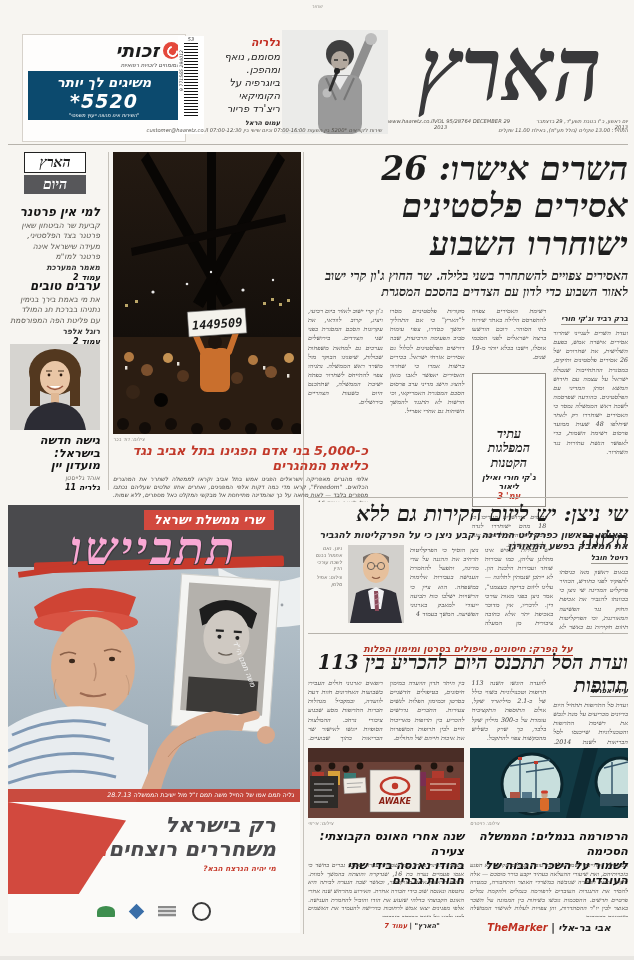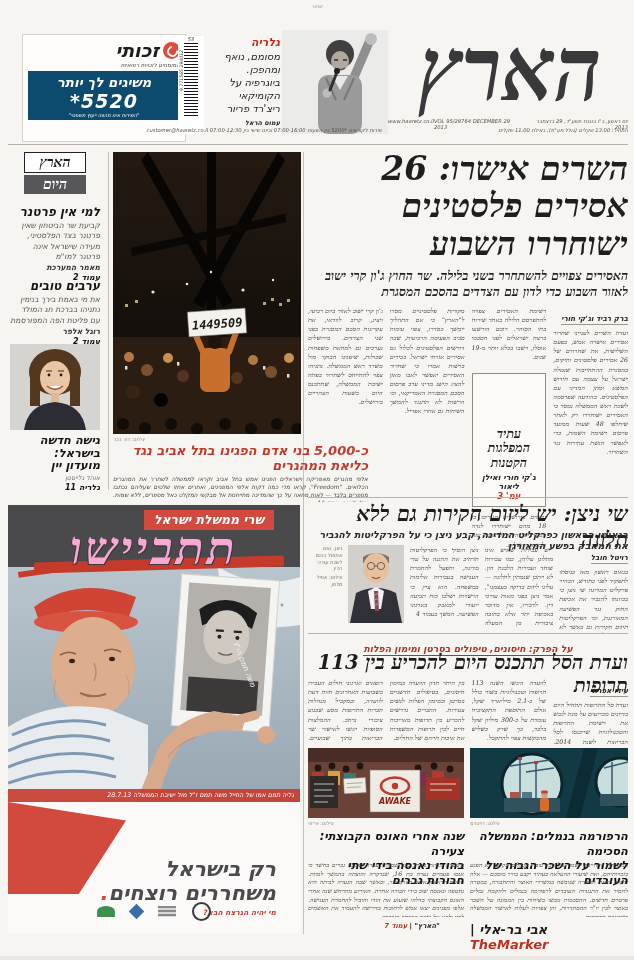--- a/index.html
+++ b/index.html
@@ -406,21 +406,21 @@
   <div class="abs storybody" style="left:308px;top:861px;width:156px;height:56px;">משטרת מדינת מערב בנגל שבהודו עצרה שמונה גברים בחשד כי אנסו פעמיים נערה בת 16, שנדקרה והוצתה בהמשך למוות. האונס הראשון אירע באוקטובר, וכאשר שבה הנערה לביתה היא נחטפה ונאנסה שוב בידי חבורה אחרת. האירוע מתרחש שנה אחרי האונס הקבוצתי בדלהי שזעזע את הודו והוביל להחמרת הענישה. אלפי מפגינים יצאו אמש לרחובות בדרישה להעמיד את האשמים לדין ולהגן על נשים במרחב הציבורי.</div>
   <div class="abs" style="left:360px;top:922px;width:104px;text-align:center;font-size:6.8px;font-weight:bold;">
     <span>"הארץ" | </span><span class="red">עמוד 7</span>
   </div>
 
   <div class="abs storyhead" style="left:470px;top:829px;width:158px;">
     <div>הרפורמה בנמלים: הממשלה הסכימה</div>
     <div>לשמור על השכר הגבוה של העובדים</div>
   </div>
   <div class="abs storybody" style="left:470px;top:861px;width:158px;height:56px;">הממשלה התחייבה לשמור על שכר עובדי הנמלים הקיים, לא תפגע בזכויותיהם, ואת שיעורי ההעלאה בעתיד יקבע בורר מוסכם — אלה עיקרי הצעת הפשרה שגובשה במשרדי האוצר והתחבורה, במטרה להסיר את התנגדות העובדים לרפורמה בנמלים ולהקמת נמלים פרטיים חדשים. ההסכמות גובשו בשיחות בין הממונה על השכר באוצר לבין יו"ר ההסתדרות, והן צפויות לעלות לאישור הממשלה בשבועות הקרובים.</div>
-  <div class="abs" style="left:470px;top:922px;width:158px;text-align:left;font-size:13px;font-weight:bold;">
+  <div class="abs" style="left:470px;top:922px;width:158px;text-align:center;font-size:10px;font-weight:bold;">
     <span>אבי בר-אלי | </span><span class="red" style="font-weight:bold;">TheMarker</span>
   </div>
 
   <div class="abs" style="left:8px;top:505px;width:292px;height:428px;background:#fbfaf8;">
     <div style="position:absolute;left:0;right:0;top:0;height:62px;background:#4a4a4d;">
       <div class="clabel">שרי ממשלת ישראל</div>
       <div class="brush"></div>
       <div class="brush2"></div>
       <div class="bigword">תתביישו</div>
     </div>
@@ -469,21 +469,21 @@
         <rect x="228" y="146" width="24" height="9" rx="4.5" fill="#d9a98c"></rect>
       </g>
       <circle cx="258" cy="168" r="9" fill="#d9a98c"></circle>
       <path d="M160,190 q10,-14 28,-20" stroke="#c08c6c" stroke-width="1" fill="none"></path>
     </svg>
 
     <div class="cstrip">גליה תמם אמו של החייל משה תמם ז"ל מול ישיבת הממשלה 28.7.13</div>
 
     <div style="position:absolute;left:0;right:0;top:297px;height:92px;">
       <div class="redwedge"></div>
-      <div style="position:absolute;right:24px;top:12px;text-align:right;margin-top:44px;">
+      <div style="position:absolute;right:24px;top:12px;text-align:right;">
         <div class="slogan1">רק בישראל</div>
         <div class="slogan2"><span>משחררים רוצחים</span><span style="color:#d2493e;">.</span></div>
         <div style="font-weight:bold;font-size:7.5px;color:#c63a2c;margin-top:3px;">מי יהיה הנרצח הבא?</div>
       </div>
     </div>
 
     <div class="logorow">
       <span class="lg1"></span>
       <span class="lg2"></span>
       <span class="lg3"></span>

